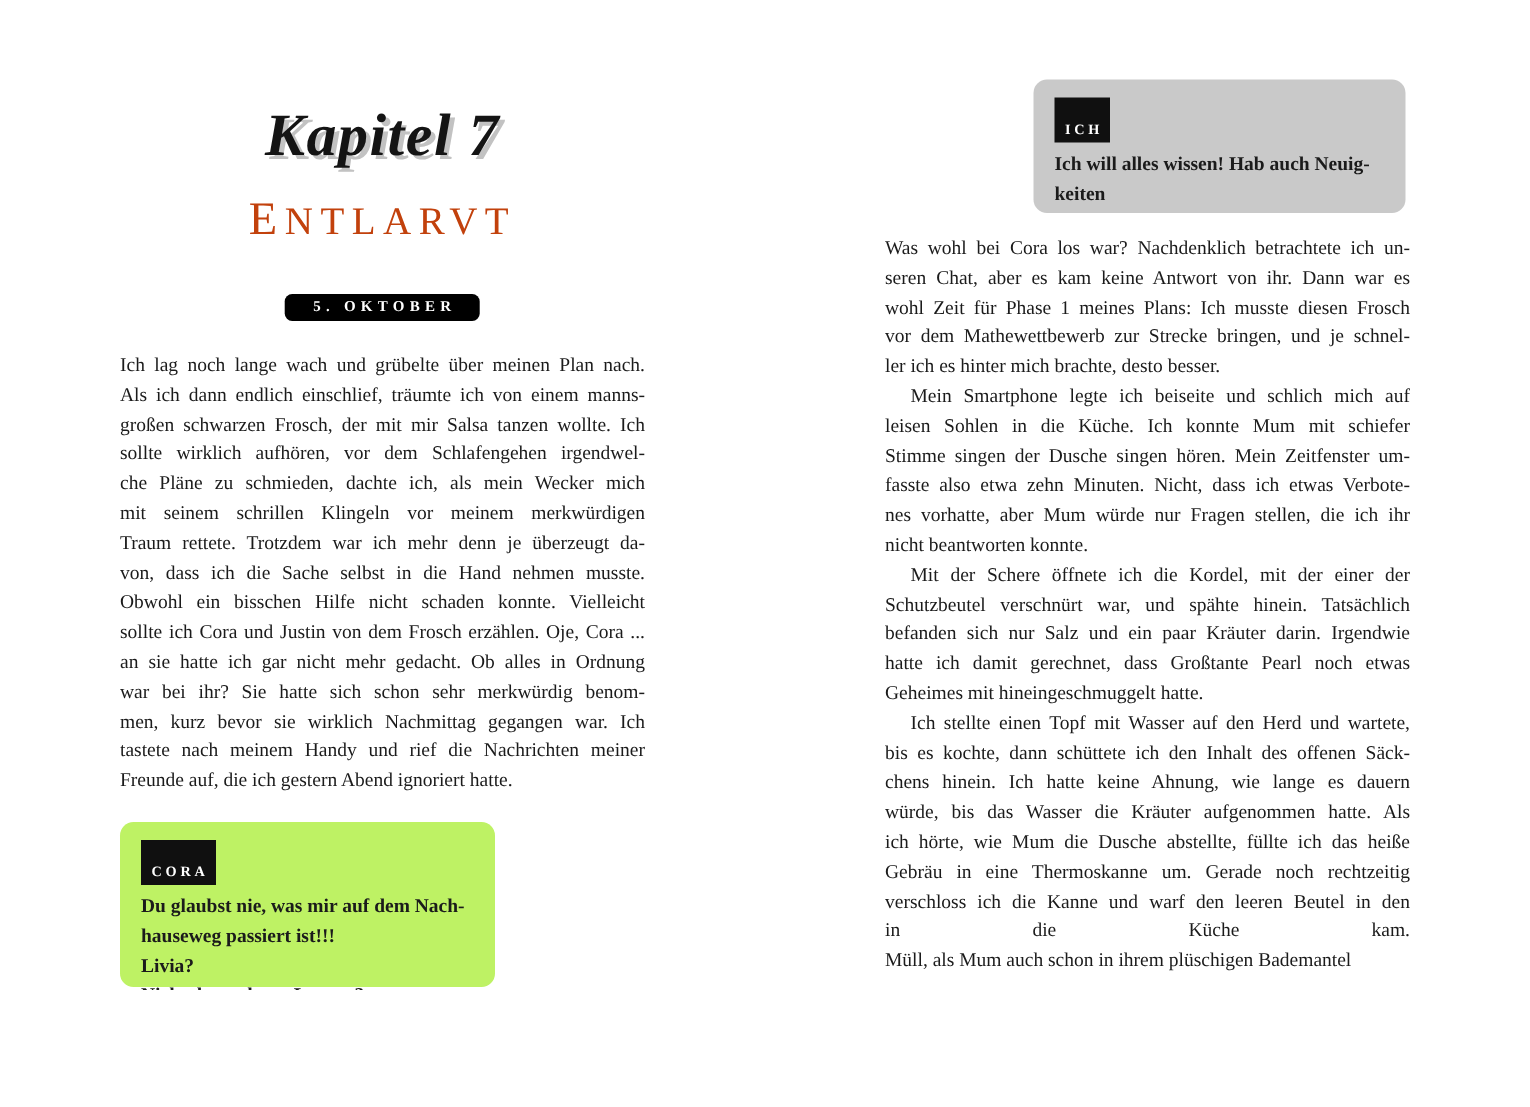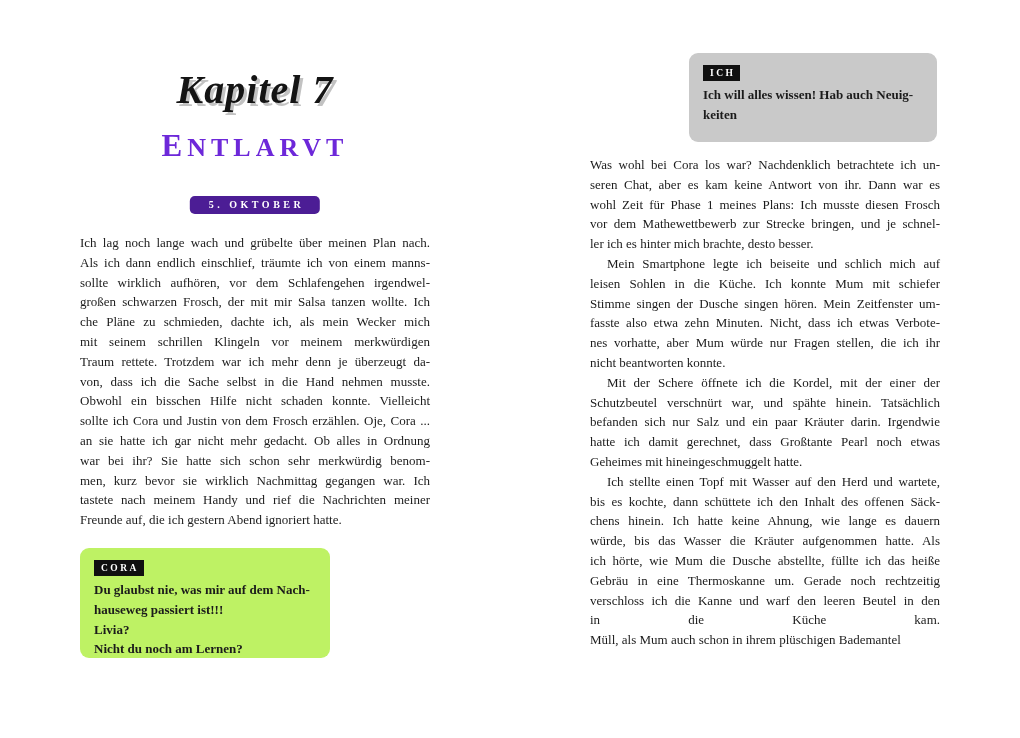--- a/index.html
+++ b/index.html
@@ -22,29 +22,29 @@
     text-align:center;
     font-style:italic;font-weight:bold;
     font-size:40px;line-height:44px;
     letter-spacing:1px;
     color:#141414;
     text-shadow:3px 3px 0 #c2c2c2, -1px -1px 0 #ffffff;
   }
   .entlarvt{
     position:absolute;top:131px;left:0;width:350px;
     text-align:center;
-    font-weight:bold;
+    font-weight:normal;
     font-size:26px;line-height:30px;
     letter-spacing:5px;
-    color:#6d28d9;
+    color:#c2410c;
   }
   .entlarvt::first-letter{font-size:31px;}
   .date-badge{
     position:absolute;top:196px;left:50%;transform:translateX(-50%);
-    background:#4c1d95;color:#ffffff;
+    background:#000000;color:#ffffff;
     font-weight:bold;font-size:10px;line-height:10px;
     letter-spacing:3.5px;
     padding:4px 16px 4px 19px;
     border-radius:5px;
     white-space:nowrap;
   }
 
   
   .bodytext{
     position:absolute;left:0;width:350px;
@@ -65,21 +65,21 @@
     padding:9px 14px 11px 14px;
     font-size:13px;line-height:19.8px;font-weight:bold;
   }
   .chat-cora{left:0;top:548px;width:250px;height:110px;background:#bef264;}
   .chat-ich{left:99px;top:53px;width:248px;height:89px;background:#c9c9c9;}
   .sender-badge{
     display:inline-block;
     background:#101010;color:#ffffff;
     font-size:9.5px;line-height:10px;font-weight:bold;
     letter-spacing:2.5px;
-    padding:3px 5px 3px 7px;
+    padding:17px 5px 3px 7px;
     margin:3px 0 4px 0;
   }
   .chat-lines .tline{text-align:left;white-space:nowrap;}
 
   
   .pagenum{
     position:absolute;top:681px;left:0;width:350px;
     text-align:center;
     font-size:11.5px;font-weight:bold;font-style:italic;
     color:#141414;
@@ -94,22 +94,22 @@
 
     <div class="kapitel">Kapitel 7</div>
 
     <div class="entlarvt">ENTLARVT</div>
 
     <div class="date-badge">5. OKTOBER</div>
 
     <div class="bodytext body-left justify">
         <div class="tline">Ich lag noch lange wach und grübelte über meinen Plan nach.</div>
         <div class="tline">Als ich dann endlich einschlief, träumte ich von einem manns-</div>
+        <div class="tline">großen schwarzen Frosch, der mit mir Salsa tanzen wollte. Ich</div>
         <div class="tline">sollte wirklich aufhören, vor dem Schlafengehen irgendwel-</div>
-        <div class="tline">großen schwarzen Frosch, der mit mir Salsa tanzen wollte. Ich</div>
         <div class="tline">che Pläne zu schmieden, dachte ich, als mein Wecker mich</div>
         <div class="tline">mit seinem schrillen Klingeln vor meinem merkwürdigen</div>
         <div class="tline">Traum rettete. Trotzdem war ich mehr denn je überzeugt da-</div>
         <div class="tline">von, dass ich die Sache selbst in die Hand nehmen musste.</div>
         <div class="tline">Obwohl ein bisschen Hilfe nicht schaden konnte. Vielleicht</div>
         <div class="tline">sollte ich Cora und Justin von dem Frosch erzählen. Oje, Cora ...</div>
         <div class="tline">an sie hatte ich gar nicht mehr gedacht. Ob alles in Ordnung</div>
         <div class="tline">war bei ihr? Sie hatte sich schon sehr merkwürdig benom-</div>
         <div class="tline">men, kurz bevor sie wirklich Nachmittag gegangen war. Ich</div>
         <div class="tline">tastete nach meinem Handy und rief die Nachrichten meiner</div>

